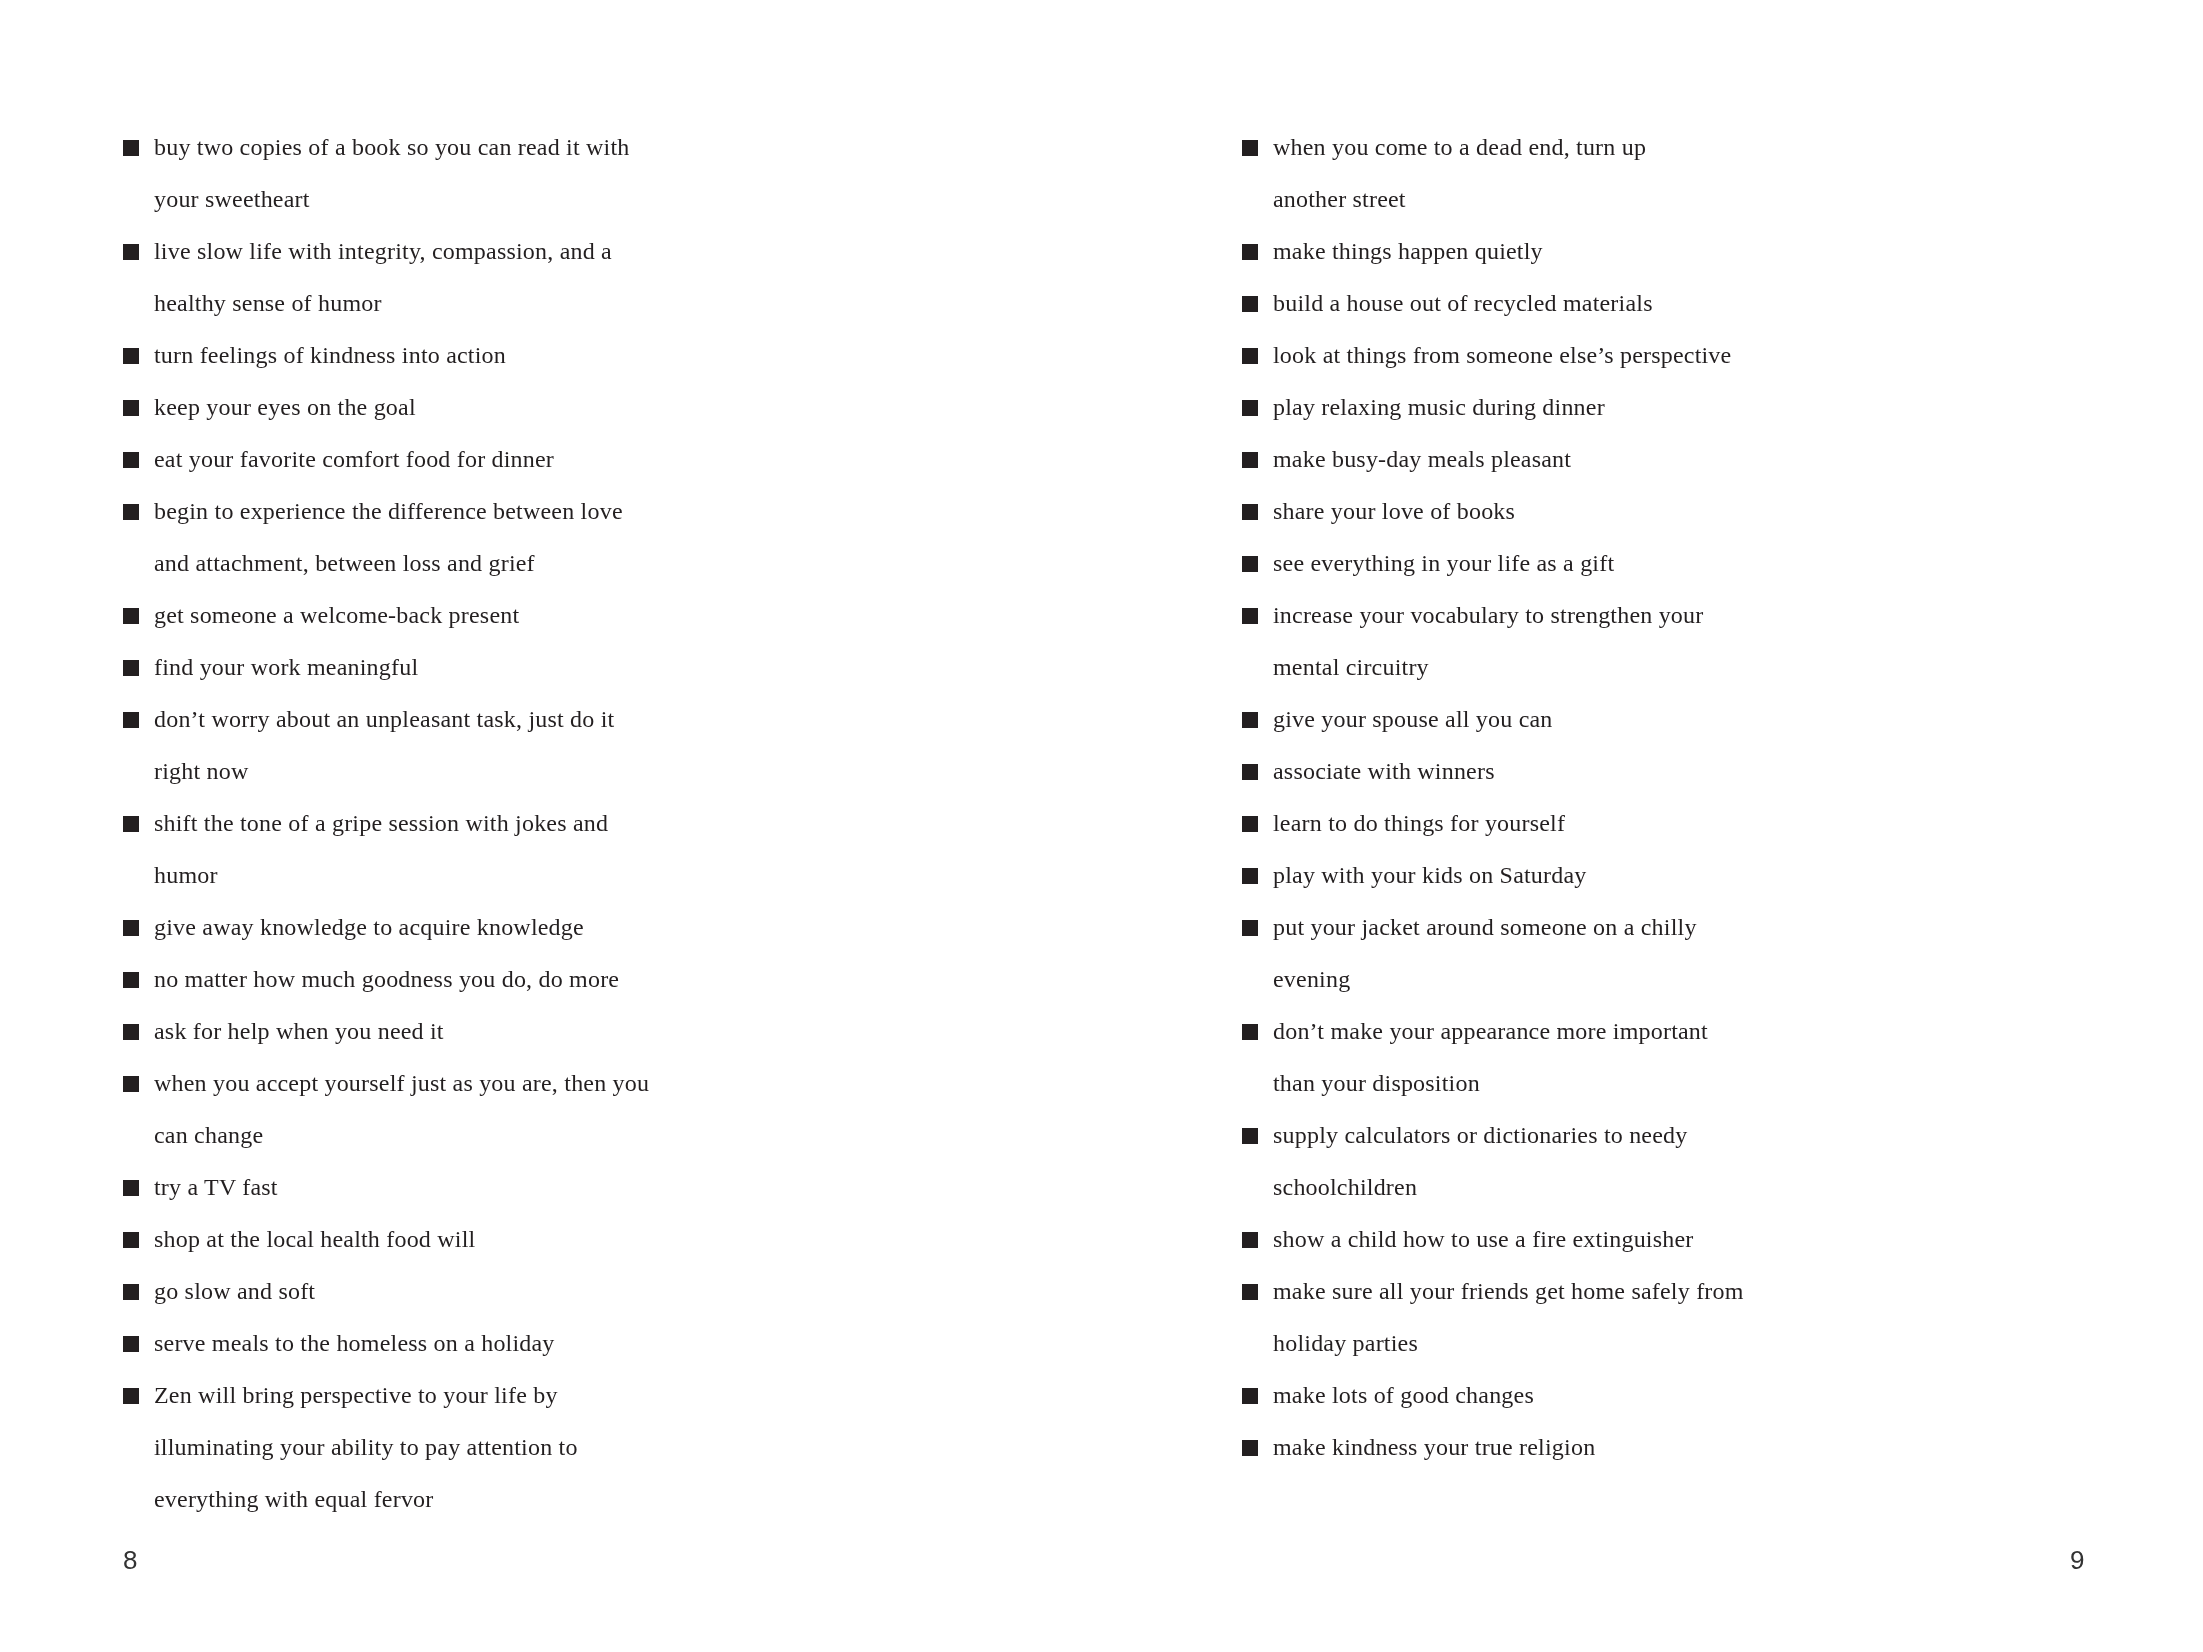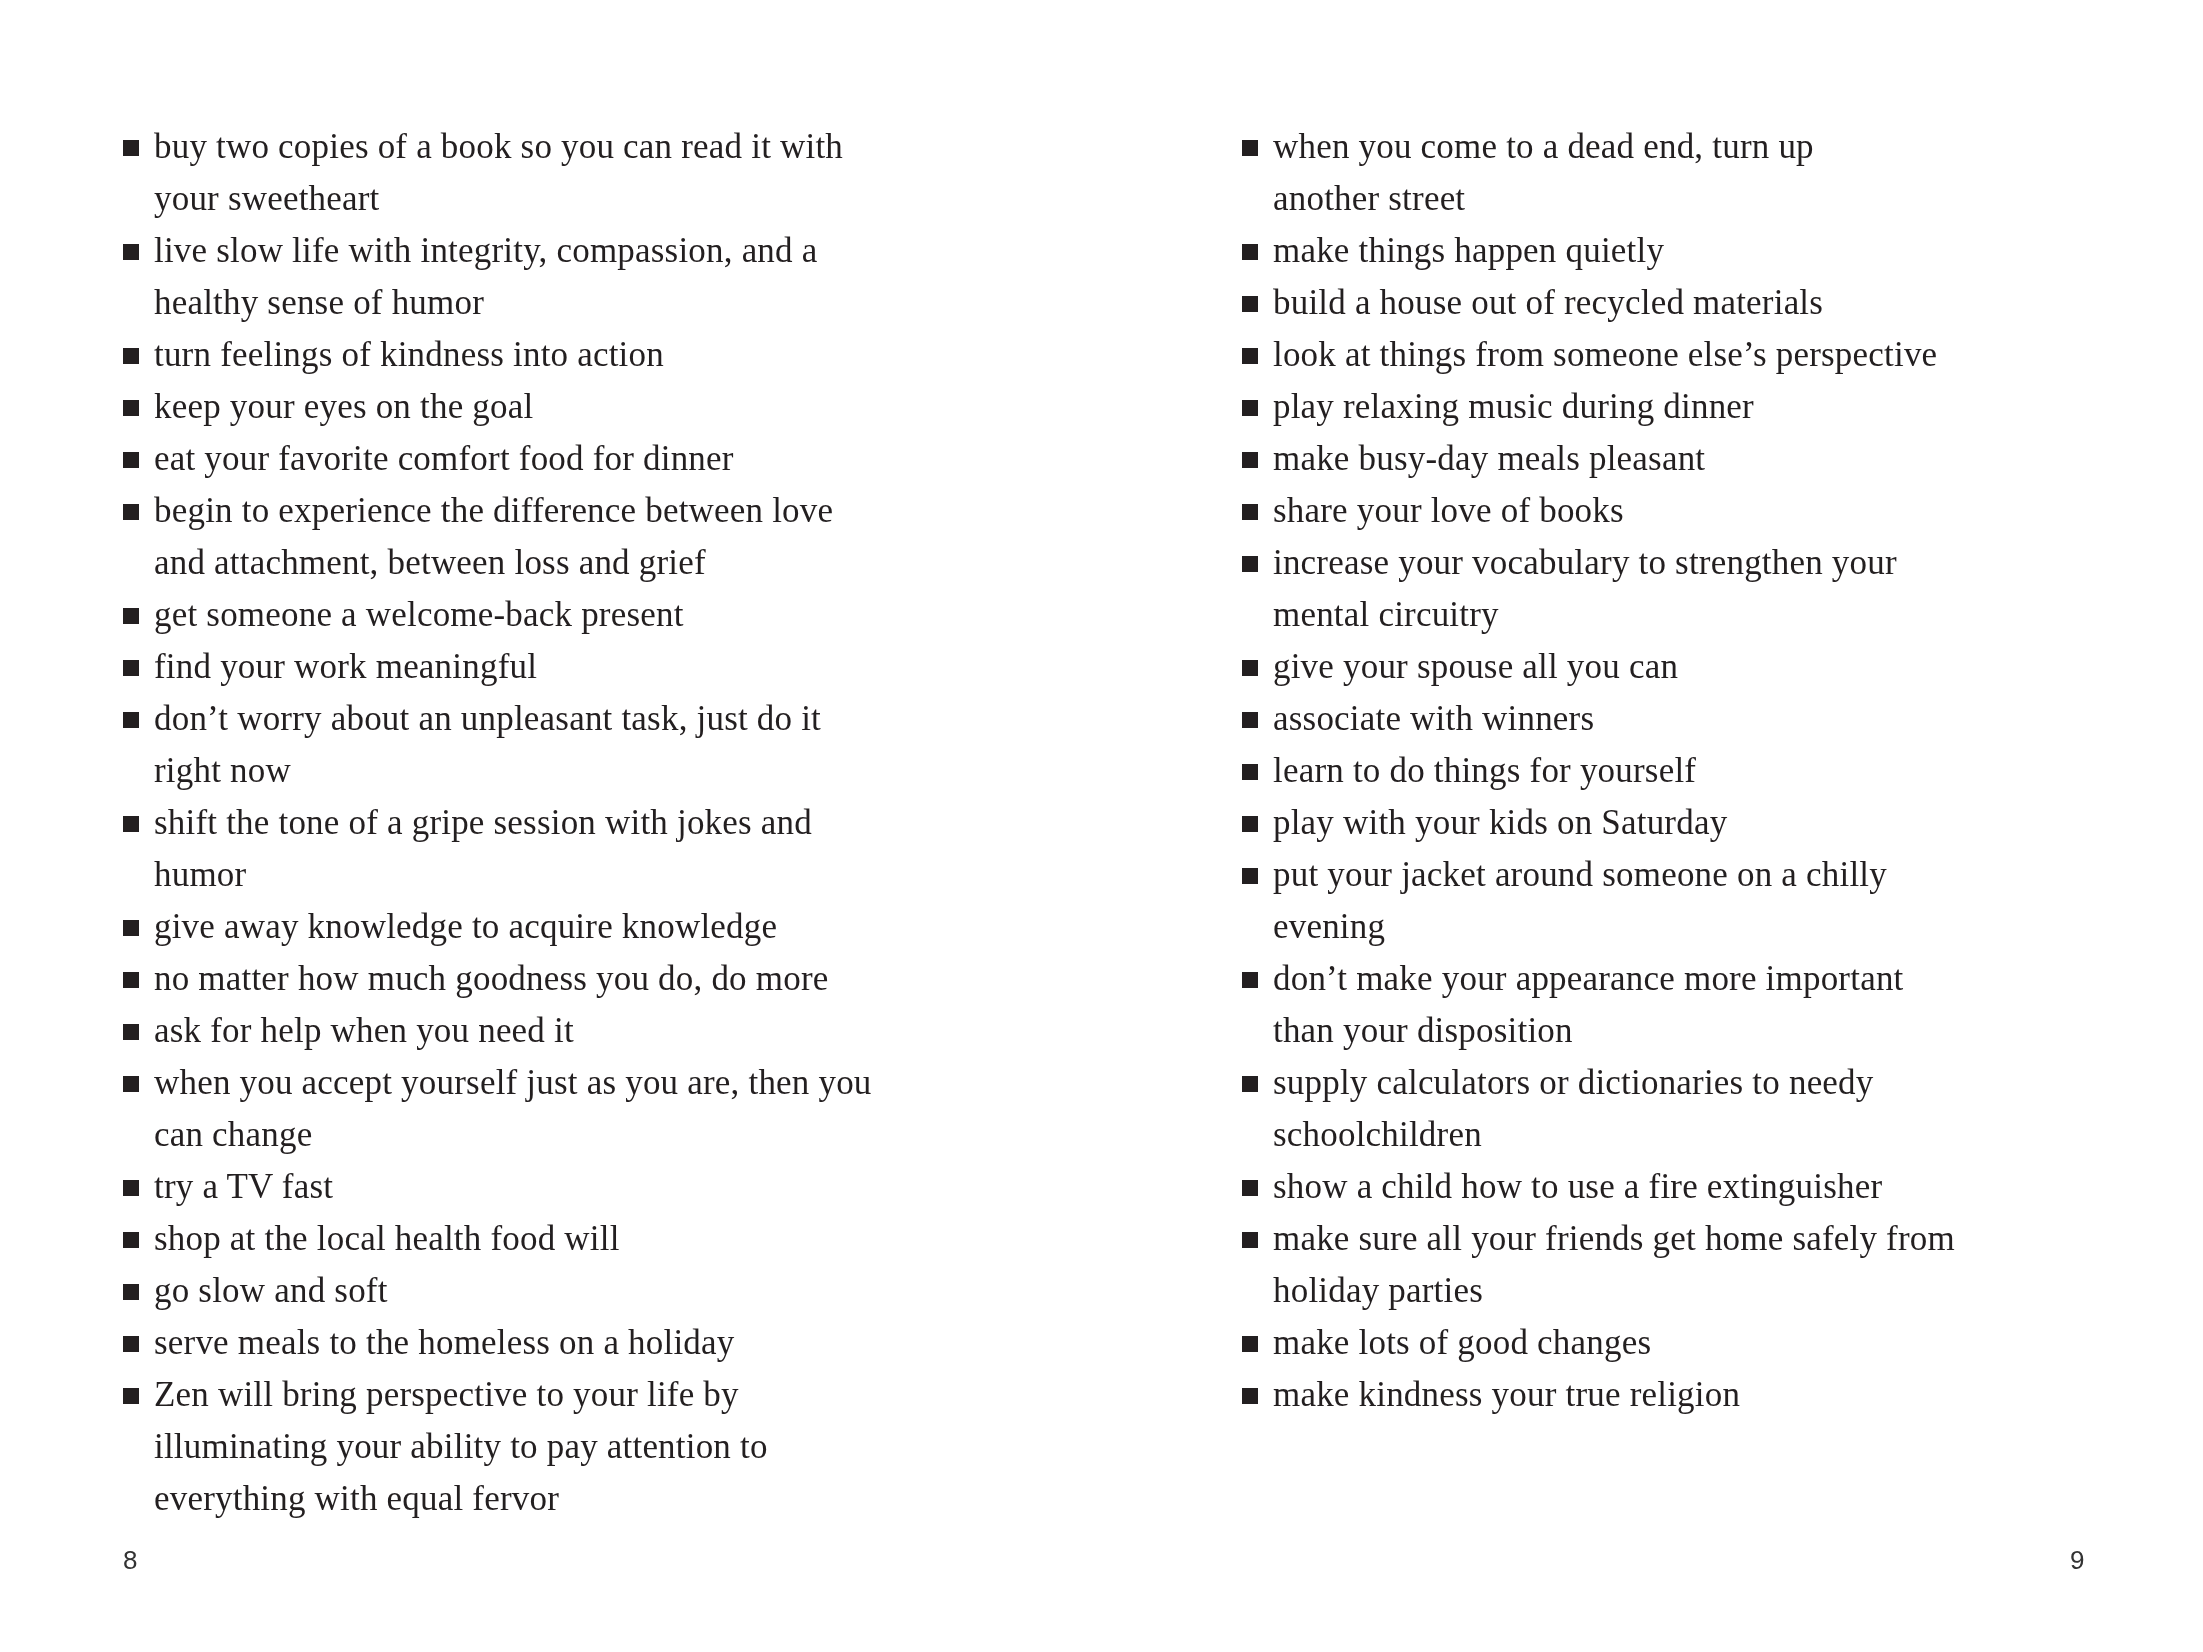--- a/index.html
+++ b/index.html
@@ -31,21 +31,21 @@
     margin: 0;
     padding: 0;
     position: absolute;
     top: 121px;
     left: 0;
     width: 100%;
   }
   .item {
     position: relative;
     padding-left: 31px;
-    font-size: 35px;
+    font-size: 24px;
     line-height: 52px;
     color: var(--text-color, #231f20);
     letter-spacing: 0.2px;
   }
   .bullet {
     position: absolute;
     left: 0;
     top: 19px;
     width: 15.6px;
     height: 15.6px;
@@ -98,20 +98,21 @@
 
   <div class="page page-right">
     <ul class="item-list">
         <li class="item"><span class="bullet"></span><span class="item-text"><span class="line">when you come to a dead end, turn up</span><span class="line">another street</span></span></li>
         <li class="item"><span class="bullet"></span><span class="item-text"><span class="line">make things happen quietly</span></span></li>
         <li class="item"><span class="bullet"></span><span class="item-text"><span class="line">build a house out of recycled materials</span></span></li>
         <li class="item"><span class="bullet"></span><span class="item-text"><span class="line">look at things from someone else’s perspective</span></span></li>
         <li class="item"><span class="bullet"></span><span class="item-text"><span class="line">play relaxing music during dinner</span></span></li>
         <li class="item"><span class="bullet"></span><span class="item-text"><span class="line">make busy-day meals pleasant</span></span></li>
         <li class="item"><span class="bullet"></span><span class="item-text"><span class="line">share your love of books</span></span></li>
+        <li class="item"><span class="bullet"></span><span class="item-text"><span class="line">see everything in your life as a gift</span></span></li>
         <li class="item"><span class="bullet"></span><span class="item-text"><span class="line">increase your vocabulary to strengthen your</span><span class="line">mental circuitry</span></span></li>
         <li class="item"><span class="bullet"></span><span class="item-text"><span class="line">give your spouse all you can</span></span></li>
         <li class="item"><span class="bullet"></span><span class="item-text"><span class="line">associate with winners</span></span></li>
         <li class="item"><span class="bullet"></span><span class="item-text"><span class="line">learn to do things for yourself</span></span></li>
         <li class="item"><span class="bullet"></span><span class="item-text"><span class="line">play with your kids on Saturday</span></span></li>
         <li class="item"><span class="bullet"></span><span class="item-text"><span class="line">put your jacket around someone on a chilly</span><span class="line">evening</span></span></li>
         <li class="item"><span class="bullet"></span><span class="item-text"><span class="line">don’t make your appearance more important</span><span class="line">than your disposition</span></span></li>
         <li class="item"><span class="bullet"></span><span class="item-text"><span class="line">supply calculators or dictionaries to needy</span><span class="line">schoolchildren</span></span></li>
         <li class="item"><span class="bullet"></span><span class="item-text"><span class="line">show a child how to use a fire extinguisher</span></span></li>
         <li class="item"><span class="bullet"></span><span class="item-text"><span class="line">make sure all your friends get home safely from</span><span class="line">holiday parties</span></span></li>

